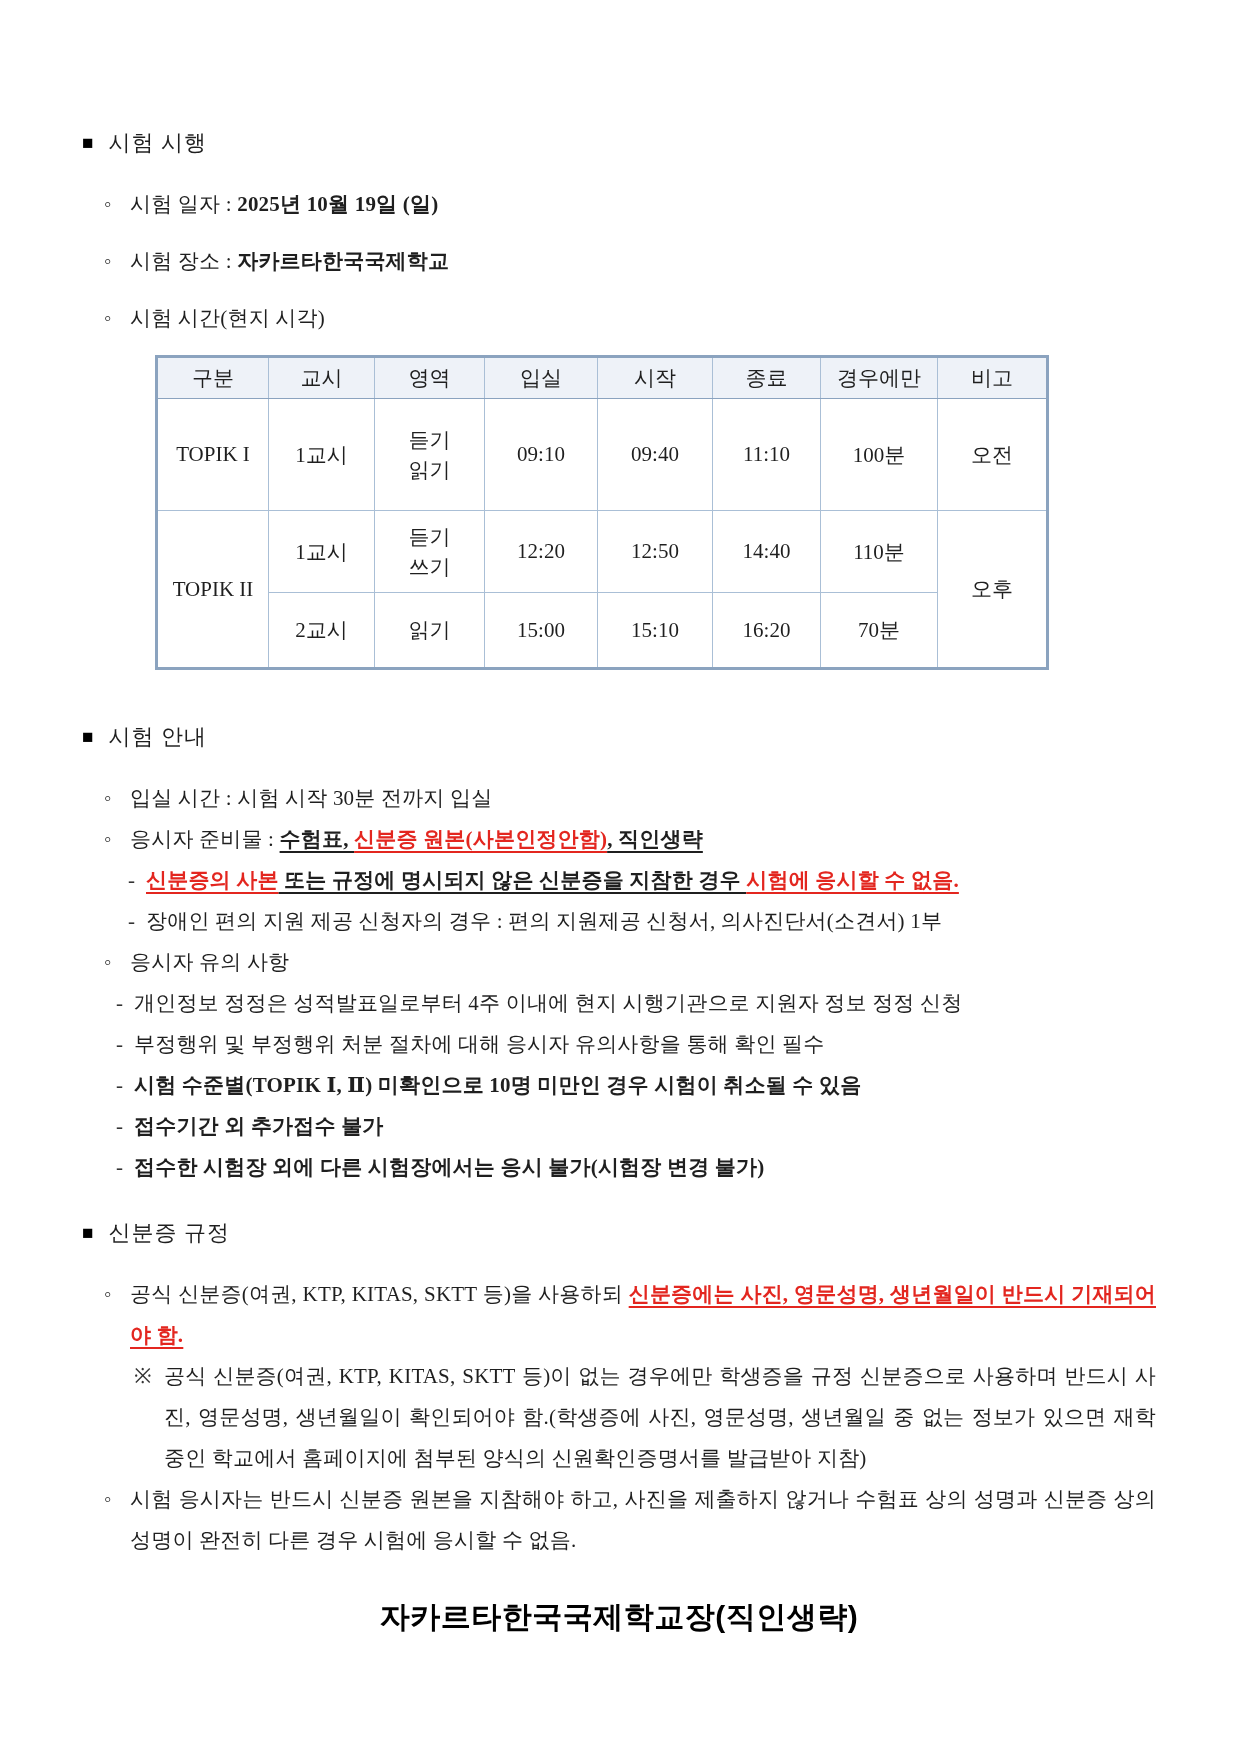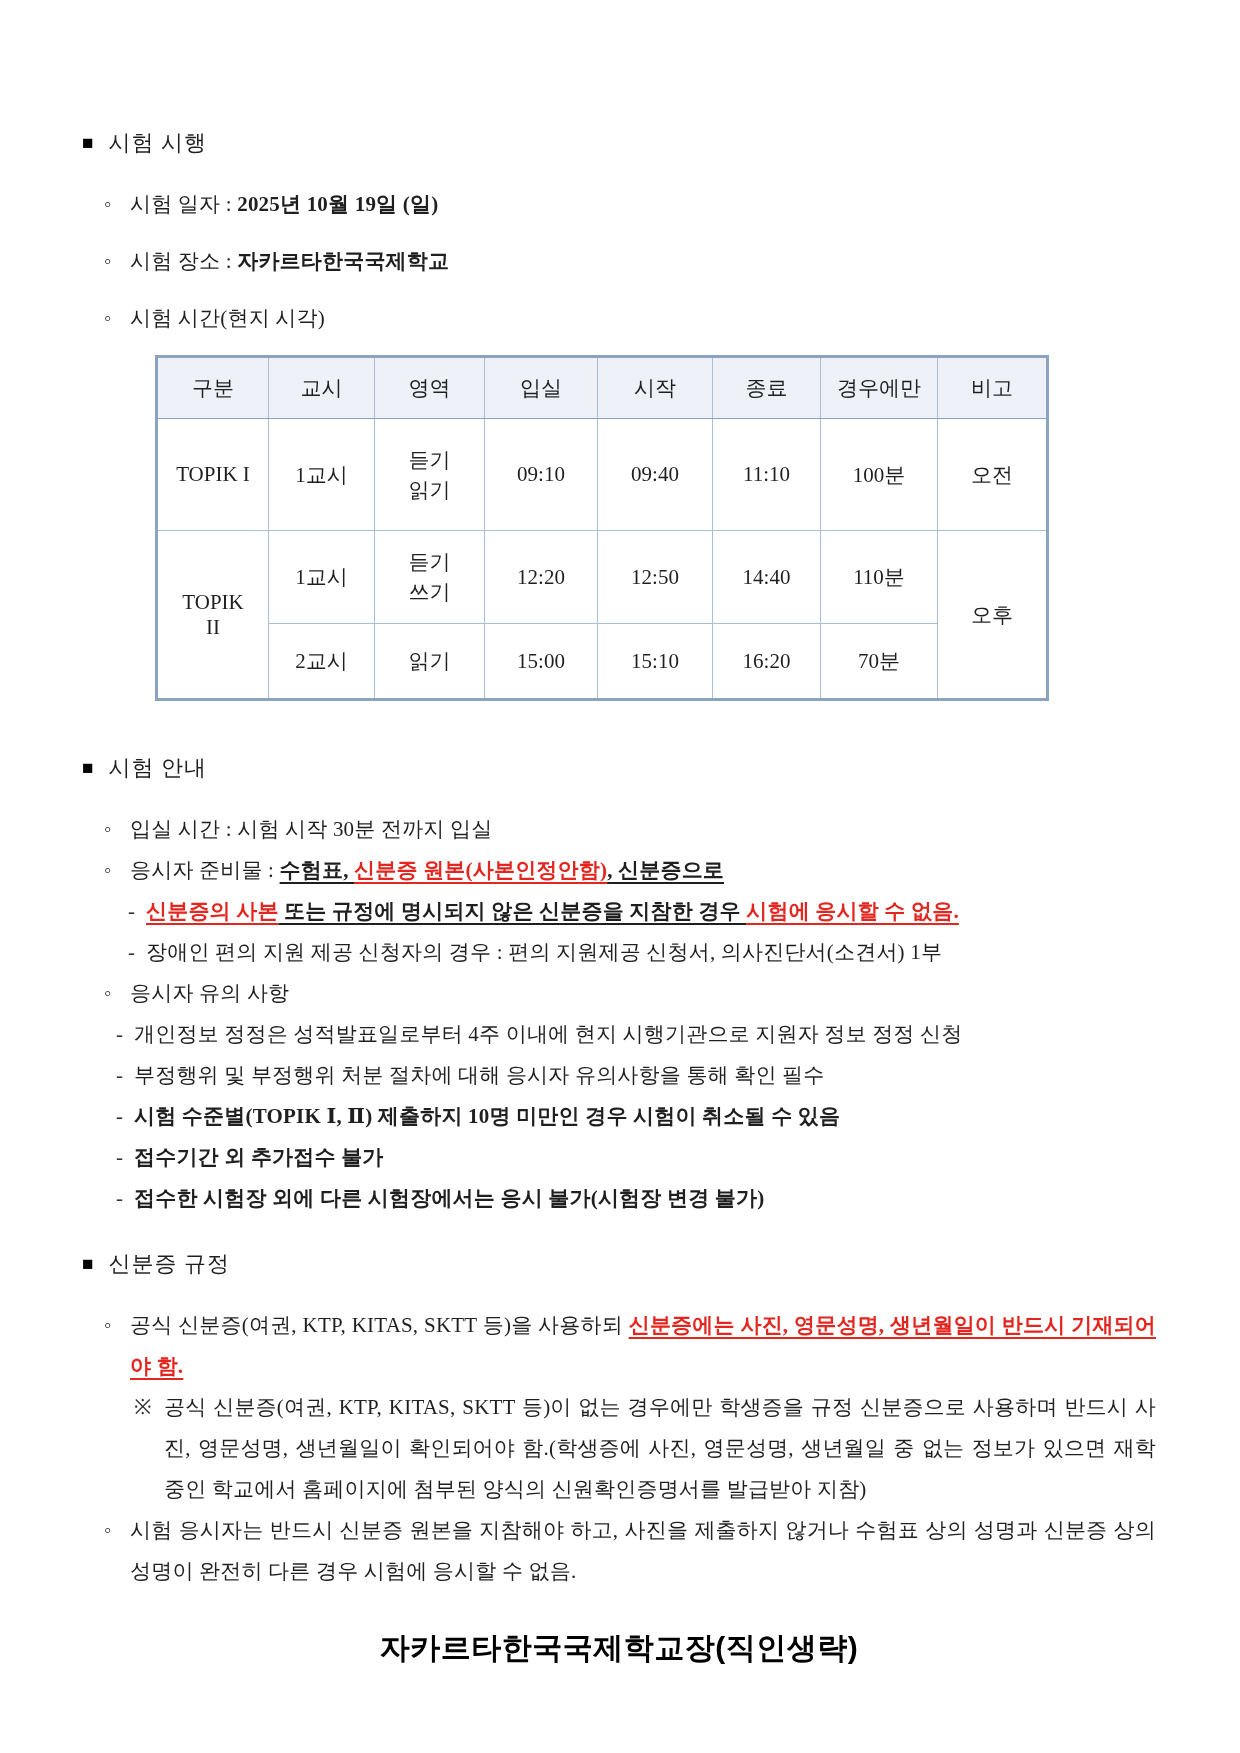--- a/index.html
+++ b/index.html
@@ -54,21 +54,21 @@
     border-collapse:collapse;
     table-layout:fixed;
     width:891px;
     border:3px solid var(--table-border);
     background:#fff;
   }
   table.schedule th,table.schedule td{
     border:1px solid var(--table-border-inner);
     text-align:center;vertical-align:middle;
     font-weight:400;font-size:21px;
-    padding:16px;
+    padding:6px;
   }
   table.schedule thead th{
     background:var(--table-header-bg);
     height:42px;
     border-bottom:1px solid var(--table-border);
   }
   .rh-1{height:112px;}
   .rh-2{height:82px;}
   .rh-3{height:76px;}
   .area-line{line-height:30px;}
@@ -184,21 +184,21 @@
       <span>시험 안내</span>
     </h2>
 
     <div class="item lvl-1">
       <span class="marker">◦</span>
       <span class="content">입실 시간 : 시험 시작 30분 전까지 입실</span>
     </div>
 
     <div class="item lvl-1">
       <span class="marker">◦</span>
-      <span class="content"><span>응시자 준비물 : </span><span class="b u">수험표, </span><span class="b u red">신분증 원본(사본인정안함)</span><span class="b u">, 신분증으로</span></span>
+      <span class="content"><span>응시자 준비물 : </span><span class="b u">수험표, </span><span class="b u red">신분증 원본(사본인정안함)</span><span class="b u">, 직인생략</span></span>
     </div>
 
     <div class="item lvl-2">
       <span class="marker dash">-</span>
       <span class="content"><span class="b u red">신분증의 사본</span><span class="b u"> 또는 규정에 명시되지 않은 신분증을 지참한 경우 </span><span class="b u red">시험에 응시할 수 없음.</span></span>
     </div>
 
     <div class="item lvl-2">
       <span class="marker dash">-</span>
       <span class="content">장애인 편의 지원 제공 신청자의 경우 : 편의 지원제공 신청서, 의사진단서(소견서) 1부</span>
@@ -214,21 +214,21 @@
       <span class="content">개인정보 정정은 성적발표일로부터 4주 이내에 현지 시행기관으로 지원자 정보 정정 신청</span>
     </div>
 
     <div class="item lvl-2n">
       <span class="marker dash">-</span>
       <span class="content">부정행위 및 부정행위 처분 절차에 대해 응시자 유의사항을 통해 확인 필수</span>
     </div>
 
     <div class="item lvl-2n">
       <span class="marker dash">-</span>
-      <span class="content b">시험 수준별(TOPIK Ⅰ, Ⅱ) 제출하지 10명 미만인 경우 시험이 취소될 수 있음</span>
+      <span class="content b">시험 수준별(TOPIK Ⅰ, Ⅱ) 미확인으로 10명 미만인 경우 시험이 취소될 수 있음</span>
     </div>
 
     <div class="item lvl-2n">
       <span class="marker dash">-</span>
       <span class="content b">접수기간 외 추가접수 불가</span>
     </div>
 
     <div class="item lvl-2n">
       <span class="marker dash">-</span>
       <span class="content b">접수한 시험장 외에 다른 시험장에서는 응시 불가(시험장 변경 불가)</span>

